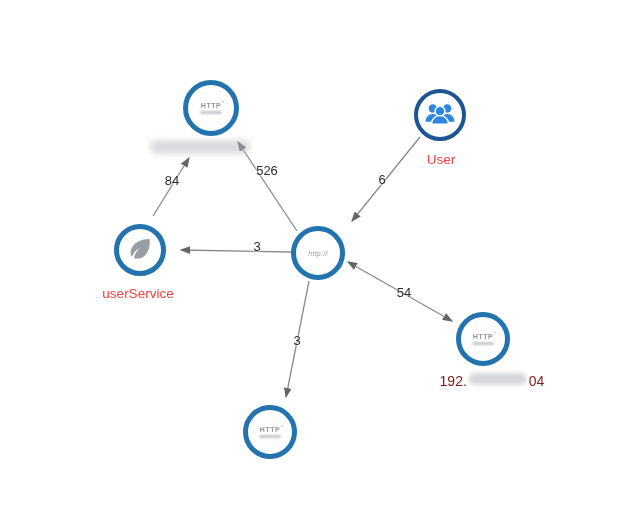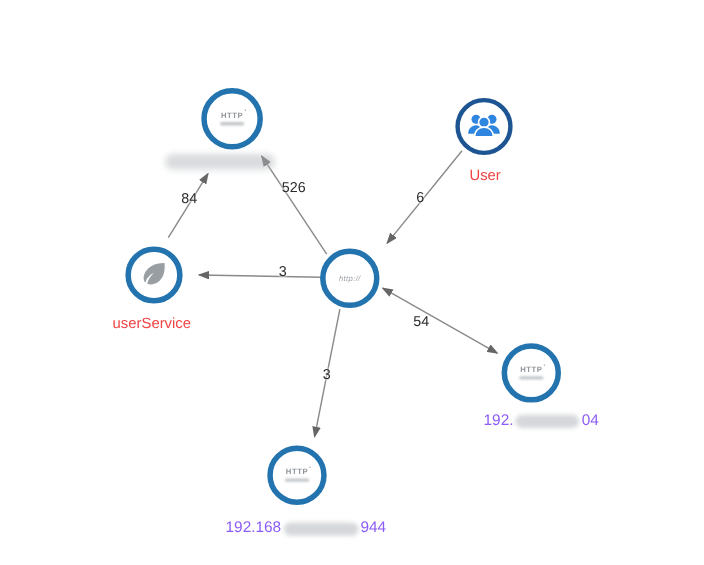--- a/index.html
+++ b/index.html
@@ -32,21 +32,21 @@
     filter:blur(1px);opacity:.8;
   }
   .proto-text{
     font-size:7px;font-style:italic;color:#9aa0a6;filter:blur(.4px);letter-spacing:.3px;
   }
   .leaf-wrap{filter:blur(.6px);opacity:.9;}
   .node-label{
     position:absolute;z-index:2;transform:translate(-50%,0);white-space:nowrap;
     font-size:13.5px;color:#ef4444;text-align:center;
   }
-  .ip-label{font-size:14px;color:#8b5cf6;display:flex;align-items:flex-end;gap:2px;transform:translate(-50%,0);}
+  .ip-label{font-size:14px;color:#7f1d1d;display:flex;align-items:flex-start;gap:2px;transform:translate(-50%,0);}
   .chip{
     display:inline-block;height:12px;background:#b3b8bd;opacity:.55;
     border-radius:6px;filter:blur(2px);vertical-align:middle;
   }
   .blur-blob{
     position:absolute;z-index:2;background:#b3b8bd;opacity:.5;border-radius:7px;
     filter:blur(3px);
   }
 </style>
 </head>
@@ -67,21 +67,21 @@
       <line x1="292" y1="252" x2="181" y2="250" marker-end="url(#arrow)"></line>
       <line x1="348" y1="262" x2="452" y2="321" marker-start="url(#arrow)" marker-end="url(#arrow)"></line>
       <line x1="309" y1="281" x2="286" y2="397" marker-end="url(#arrow)"></line>
     </g>
   </svg>
 
   <div class="edge-label" style="left:172px;top:180px">84</div>
   <div class="edge-label" style="left:267px;top:170px">526</div>
   <div class="edge-label" style="left:382px;top:179px">6</div>
   <div class="edge-label" style="left:257px;top:246px">3</div>
-  <div class="edge-label" style="left:383px;top:292px">54</div>
+  <div class="edge-label" style="left:404px;top:292px">54</div>
   <div class="edge-label" style="left:297px;top:340px">3</div>
 
   <div class="node ring-service" style="left:183px;top:80px;width:56px;height:56px">
     <div class="http-icon">
       <span class="word">HTTP</span>
       <span class="sub"></span>
     </div>
   </div>
   <div class="blur-blob" style="left:150px;top:140px;width:100px;height:14px"></div>
 
@@ -125,19 +125,14 @@
     <span class="chip" style="width:58px"></span>
     <span>04</span>
   </div>
 
   <div class="node ring-service" style="left:243px;top:405px;width:54px;height:54px">
     <div class="http-icon">
       <span class="word">HTTP</span>
       <span class="sub"></span>
     </div>
   </div>
-  <div class="ip-label" style="position:absolute;z-index:2;left:278px;top:471px">
-    <span>192.168</span>
-    <span class="chip" style="width:68px"></span>
-    <span>944</span>
-  </div>
 
 </div>
 
 </body></html>

